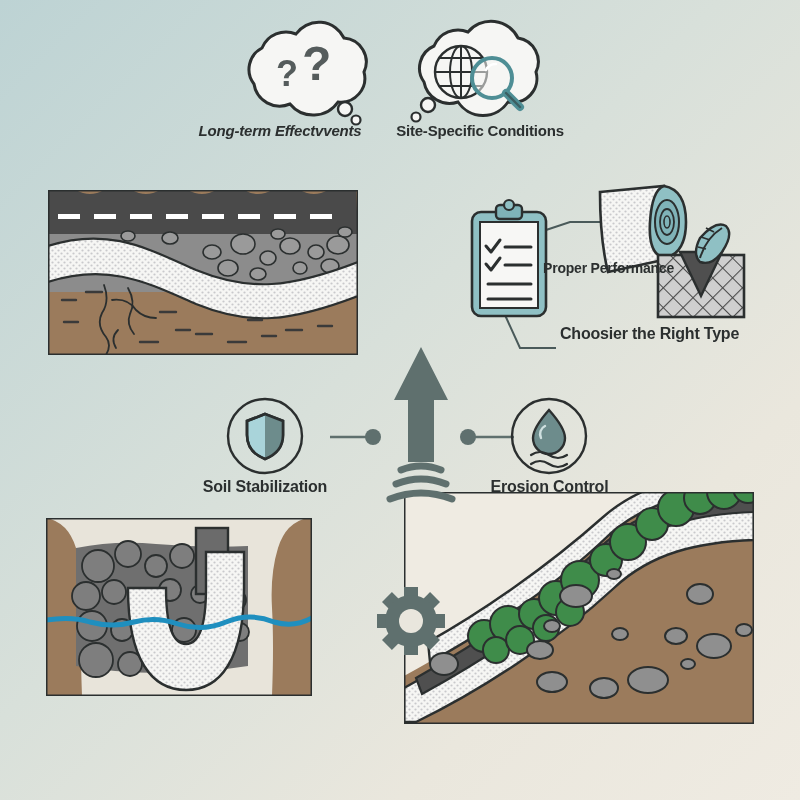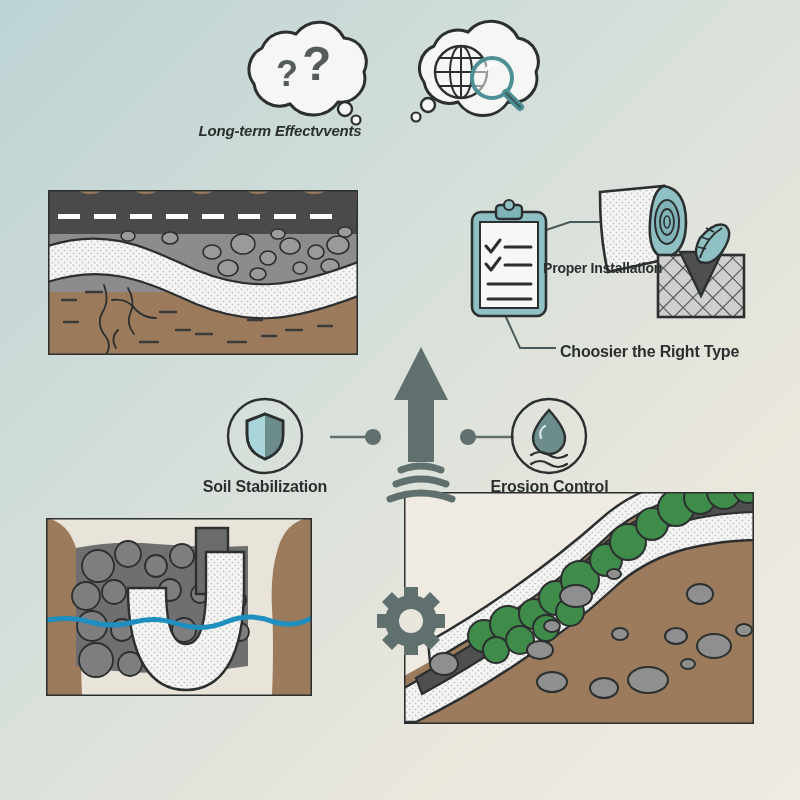--- a/index.html
+++ b/index.html
@@ -248,20 +248,21 @@
         <path d="M486 70 a11 11 0 0 1 10 -6" fill="none" stroke="#ffffff" stroke-width="2.6" stroke-linecap="round"></path>
         <path d="M506 93 l14 14" stroke="#4e8e95" stroke-width="8" stroke-linecap="round"></path>
         <path d="M506 93 l14 14" stroke="#2b2f2f" stroke-width="2.4" stroke-linecap="round" fill="none" opacity="0.5"></path>
       </g>
       <circle cx="428" cy="105" r="7" fill="#f6f6f4" stroke="#2b2f2f" stroke-width="2.4"></circle>
       <circle cx="416" cy="117" r="4.5" fill="#f6f6f4" stroke="#2b2f2f" stroke-width="2.2"></circle>
     </g>
   </svg>
 
   <div class="lbl lbl-15" style="left:190px;top:122px;width:180px;font-style:italic;">Long-term Effectvvents</div>
+  <div class="lbl lbl-15" style="left:385px;top:122px;width:190px;">Site-Specific Conditions</div>
 
   <svg class="layer" viewBox="0 0 800 800">
 
     <path d="M540 232 L570 222 L640 222" fill="none" stroke="#4a5a5a" stroke-width="2"></path>
     <path d="M505 315 L520 348 L556 348" fill="none" stroke="#4a5a5a" stroke-width="2"></path>
 
     <g>
       <rect x="472" y="212" width="74" height="104" rx="9" fill="#8fc0c4" stroke="#2b2f2f" stroke-width="2.6"></rect>
       <rect x="480" y="222" width="58" height="86" fill="#f7f7f5" stroke="#2b2f2f" stroke-width="2"></rect>
       <rect x="496" y="205" width="26" height="14" rx="4" fill="#7fb3b8" stroke="#2b2f2f" stroke-width="2.4"></rect>
@@ -286,22 +287,22 @@
 
     <g>
       <rect x="658" y="255" width="86" height="62" fill="url(#grid)" stroke="#2b2f2f" stroke-width="2.6"></rect>
       <path d="M680 252 L722 252 L701 296 Z" fill="#4f4f4f" stroke="#2b2f2f" stroke-width="2.4"></path>
       <path d="M700 238 q16 -18 26 -12 q8 8 -4 26 q-10 14 -22 10 q-8 -8 0 -24 Z" fill="#8fc0c4" stroke="#2b2f2f" stroke-width="2.4"></path>
       <path d="M722 228 q-16 10 -22 30" fill="none" stroke="#2b2f2f" stroke-width="2"></path>
       <path d="M714 232 l-8 -4 M710 240 l-9 -3 M706 249 l-8 -2" stroke="#2b2f2f" stroke-width="1.8"></path>
     </g>
   </svg>
 
-  <div class="lbl lbl-14" style="left:543px;top:260px;">Proper Installation</div>
-  <div class="lbl lbl-16" style="left:560px;top:343px;">Choosier the Right Type</div>
+  <div class="lbl lbl-14" style="left:543px;top:260px;">Proper Performance</div>
+  <div class="lbl lbl-16" style="left:560px;top:325px;">Choosier the Right Type</div>
 
   <svg class="layer" viewBox="0 0 800 800">
 
     <path d="M330 437 H372" stroke="#5f706e" stroke-width="2.6"></path>
     <path d="M470 437 H514" stroke="#5f706e" stroke-width="2.6"></path>
     <circle cx="373" cy="437" r="8" fill="#5f706e"></circle>
     <circle cx="468" cy="437" r="8" fill="#5f706e"></circle>
 
     <g>
       <path d="M421 347 L448 400 L434 400 L434 462 L408 462 L408 400 L394 400 Z" fill="#5f706e"></path>

